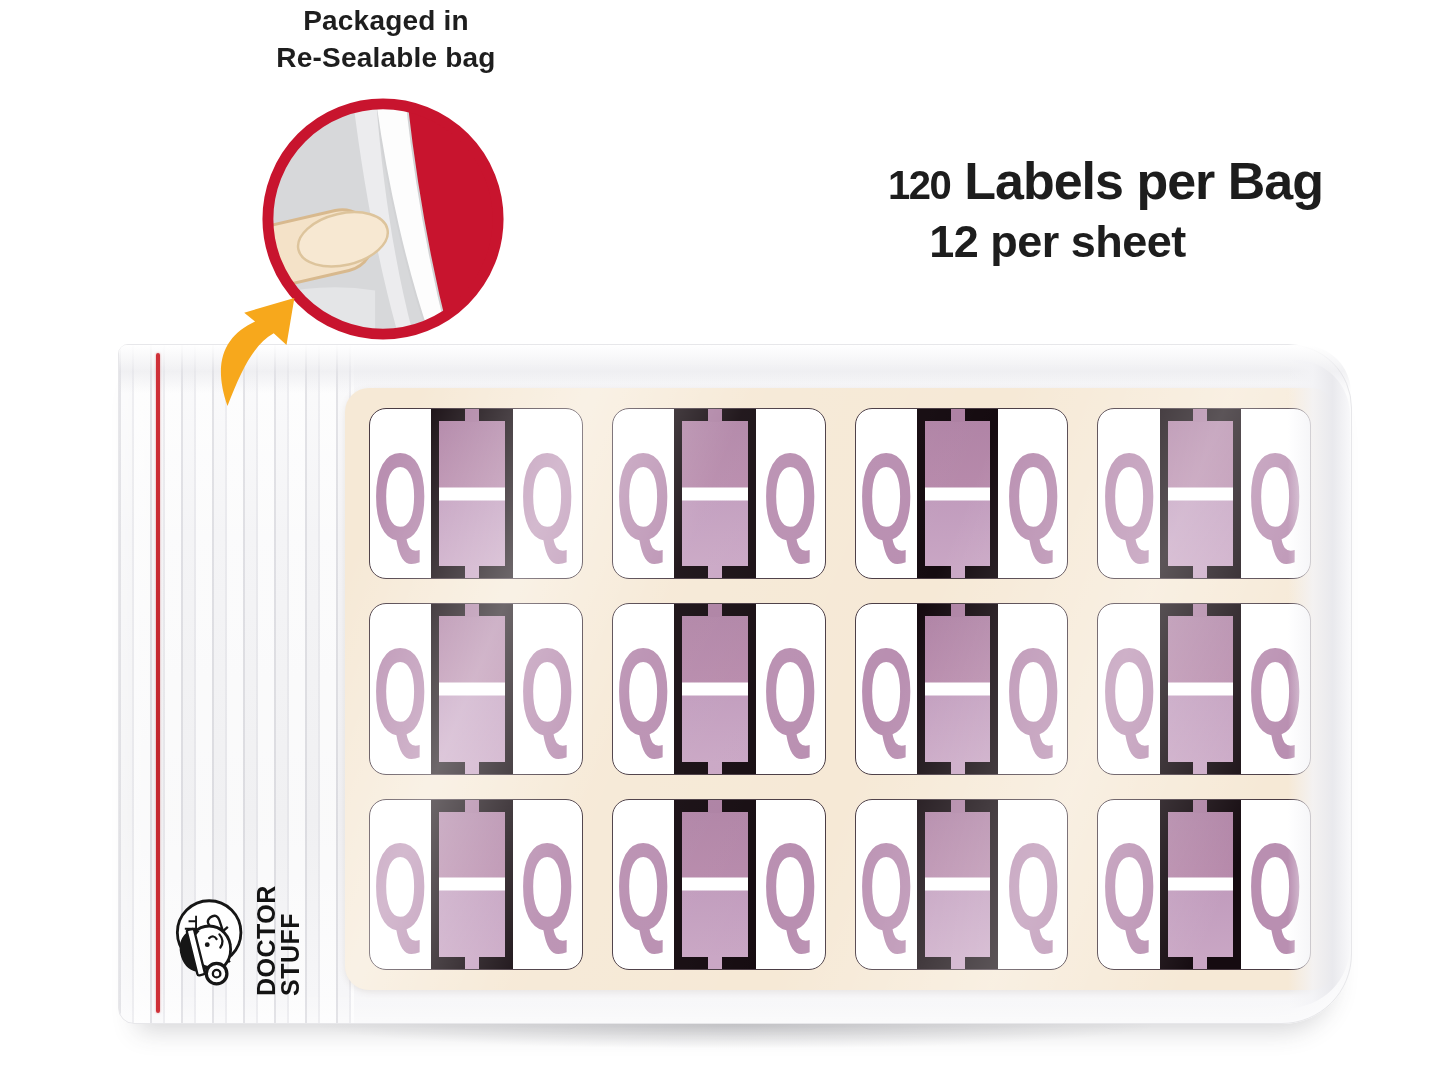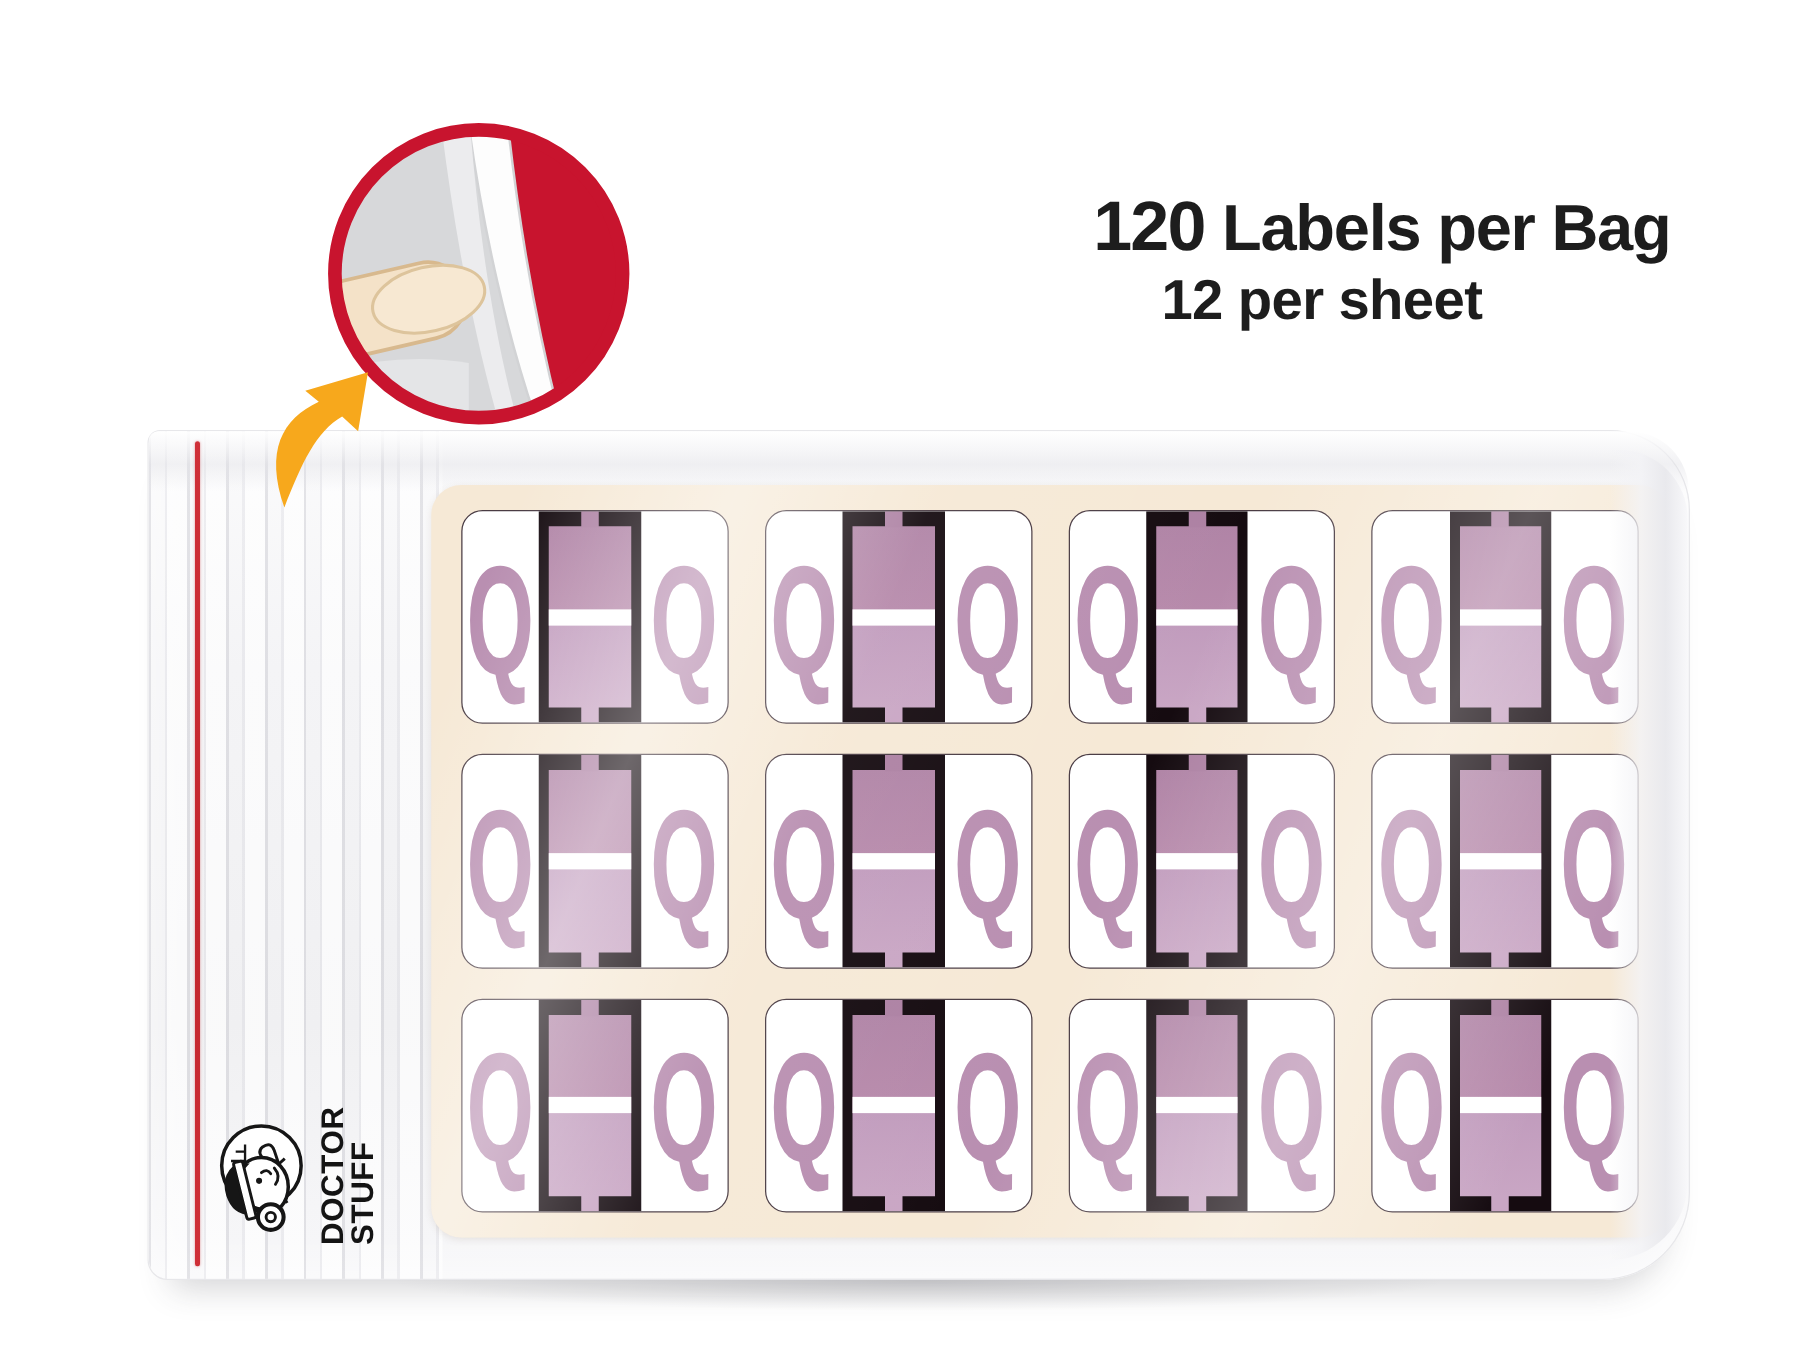--- a/index.html
+++ b/index.html
@@ -12,21 +12,21 @@
     position:absolute;left:232px;top:2px;width:308px;text-align:center;
     font-size:28px;line-height:37px;font-weight:600;color:#1e1e1e;letter-spacing:.2px;
   }
   
   .inset{position:absolute;left:256px;top:92px;width:254px;height:254px;z-index:6;}
   
   .arrow{position:absolute;left:198px;top:291px;width:118px;height:118px;z-index:7;}
   
   .headline{position:absolute;left:848px;top:152px;width:515px;text-align:center;color:#1d1d1d;z-index:2;}
   .headline .l1{font-weight:700;font-size:52px;line-height:58px;letter-spacing:-1px;white-space:nowrap;}
-  .headline .l1 .count{font-size:56px;letter-spacing:-1.5px;}
+  .headline .l1 .count{font-size:40px;letter-spacing:-1.5px;}
   .headline .l1 .rest{margin-left:14px;}
   .headline .l2{font-weight:700;font-size:45px;line-height:50px;margin-top:3px;transform:translateX(-48px);letter-spacing:-.5px;}
   
   .ground-shadow{
     position:absolute;left:150px;top:1004px;width:1170px;height:60px;z-index:0;
     background:radial-gradient(50% 55% at 50% 35%,rgba(70,70,80,.20),rgba(70,70,80,0) 72%);
   }
   
   .bag{
     position:absolute;left:118px;top:344px;width:1232px;height:678px;z-index:1;
@@ -101,20 +101,24 @@
   .logo-text{
     width:100%;padding-left:14px;box-sizing:border-box;color:#141414;
     font-weight:bold;font-size:25px;line-height:24px;letter-spacing:.5px;text-align:left;
   }
 </style>
 </head>
 <body>
 
 <div class="stage">
 
+  <div class="caption">
+    <div>Packaged in</div>
+    <div>Re-Sealable bag</div>
+  </div>
 
   <svg class="inset" viewBox="0 0 256 256">
     <defs>
       <clipPath id="cclip">
           <circle cx="128" cy="128" r="116"></circle>
         </clipPath>
     </defs>
     <g clip-path="url(#cclip)">
       <rect width="256" height="256" fill="#d7d8da"></rect>
       <path d="M-5 60 Q70 18 130 -5 L-5 -5 Z" fill="#ffffff" opacity="0.75"></path>

